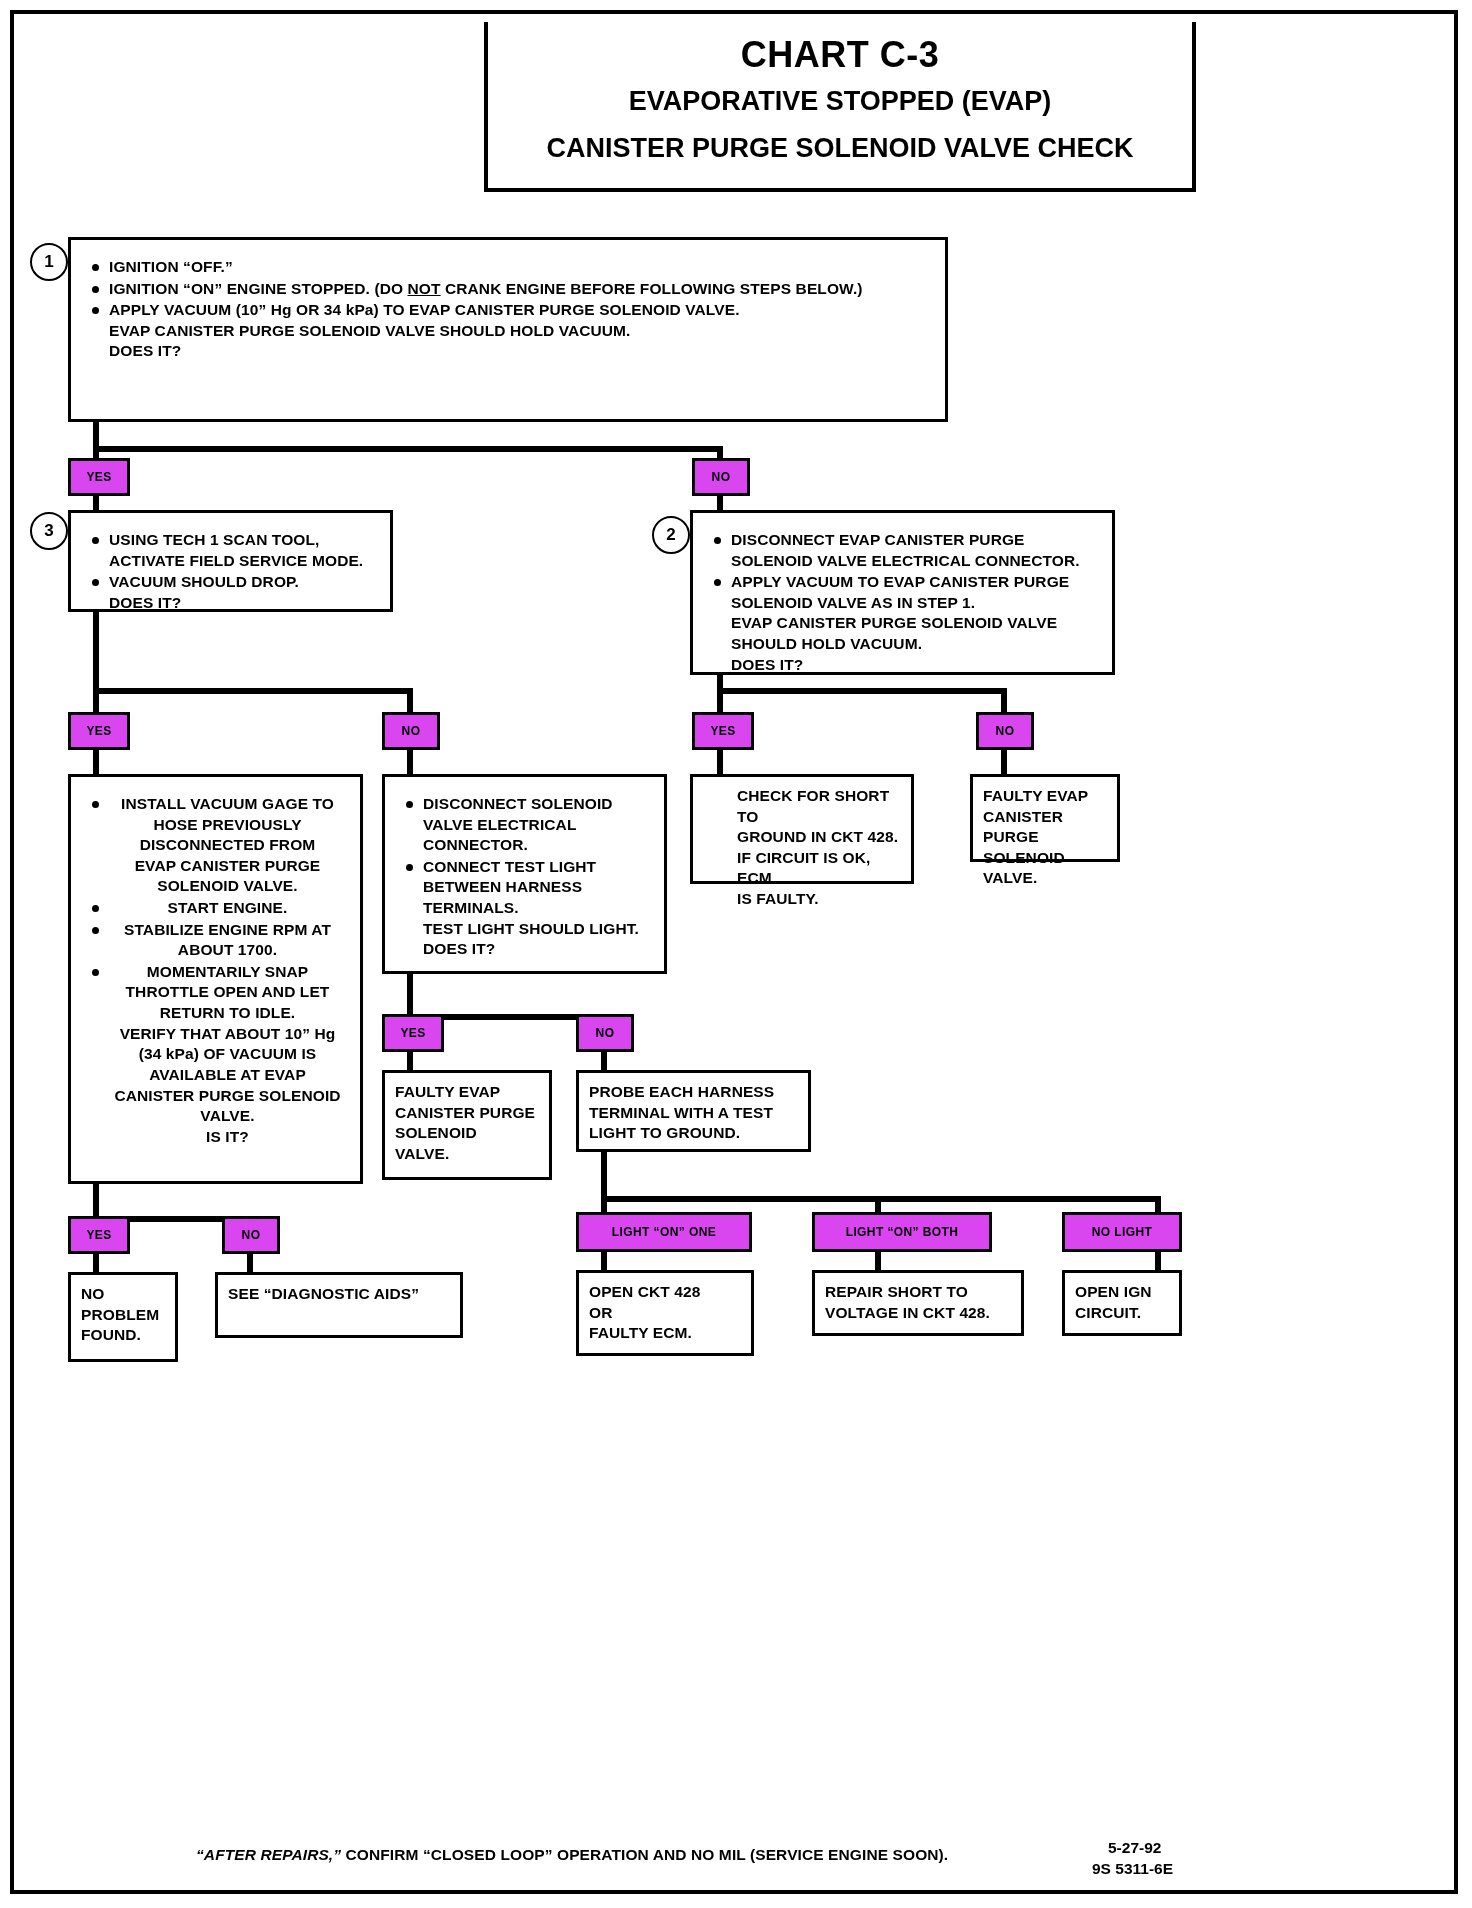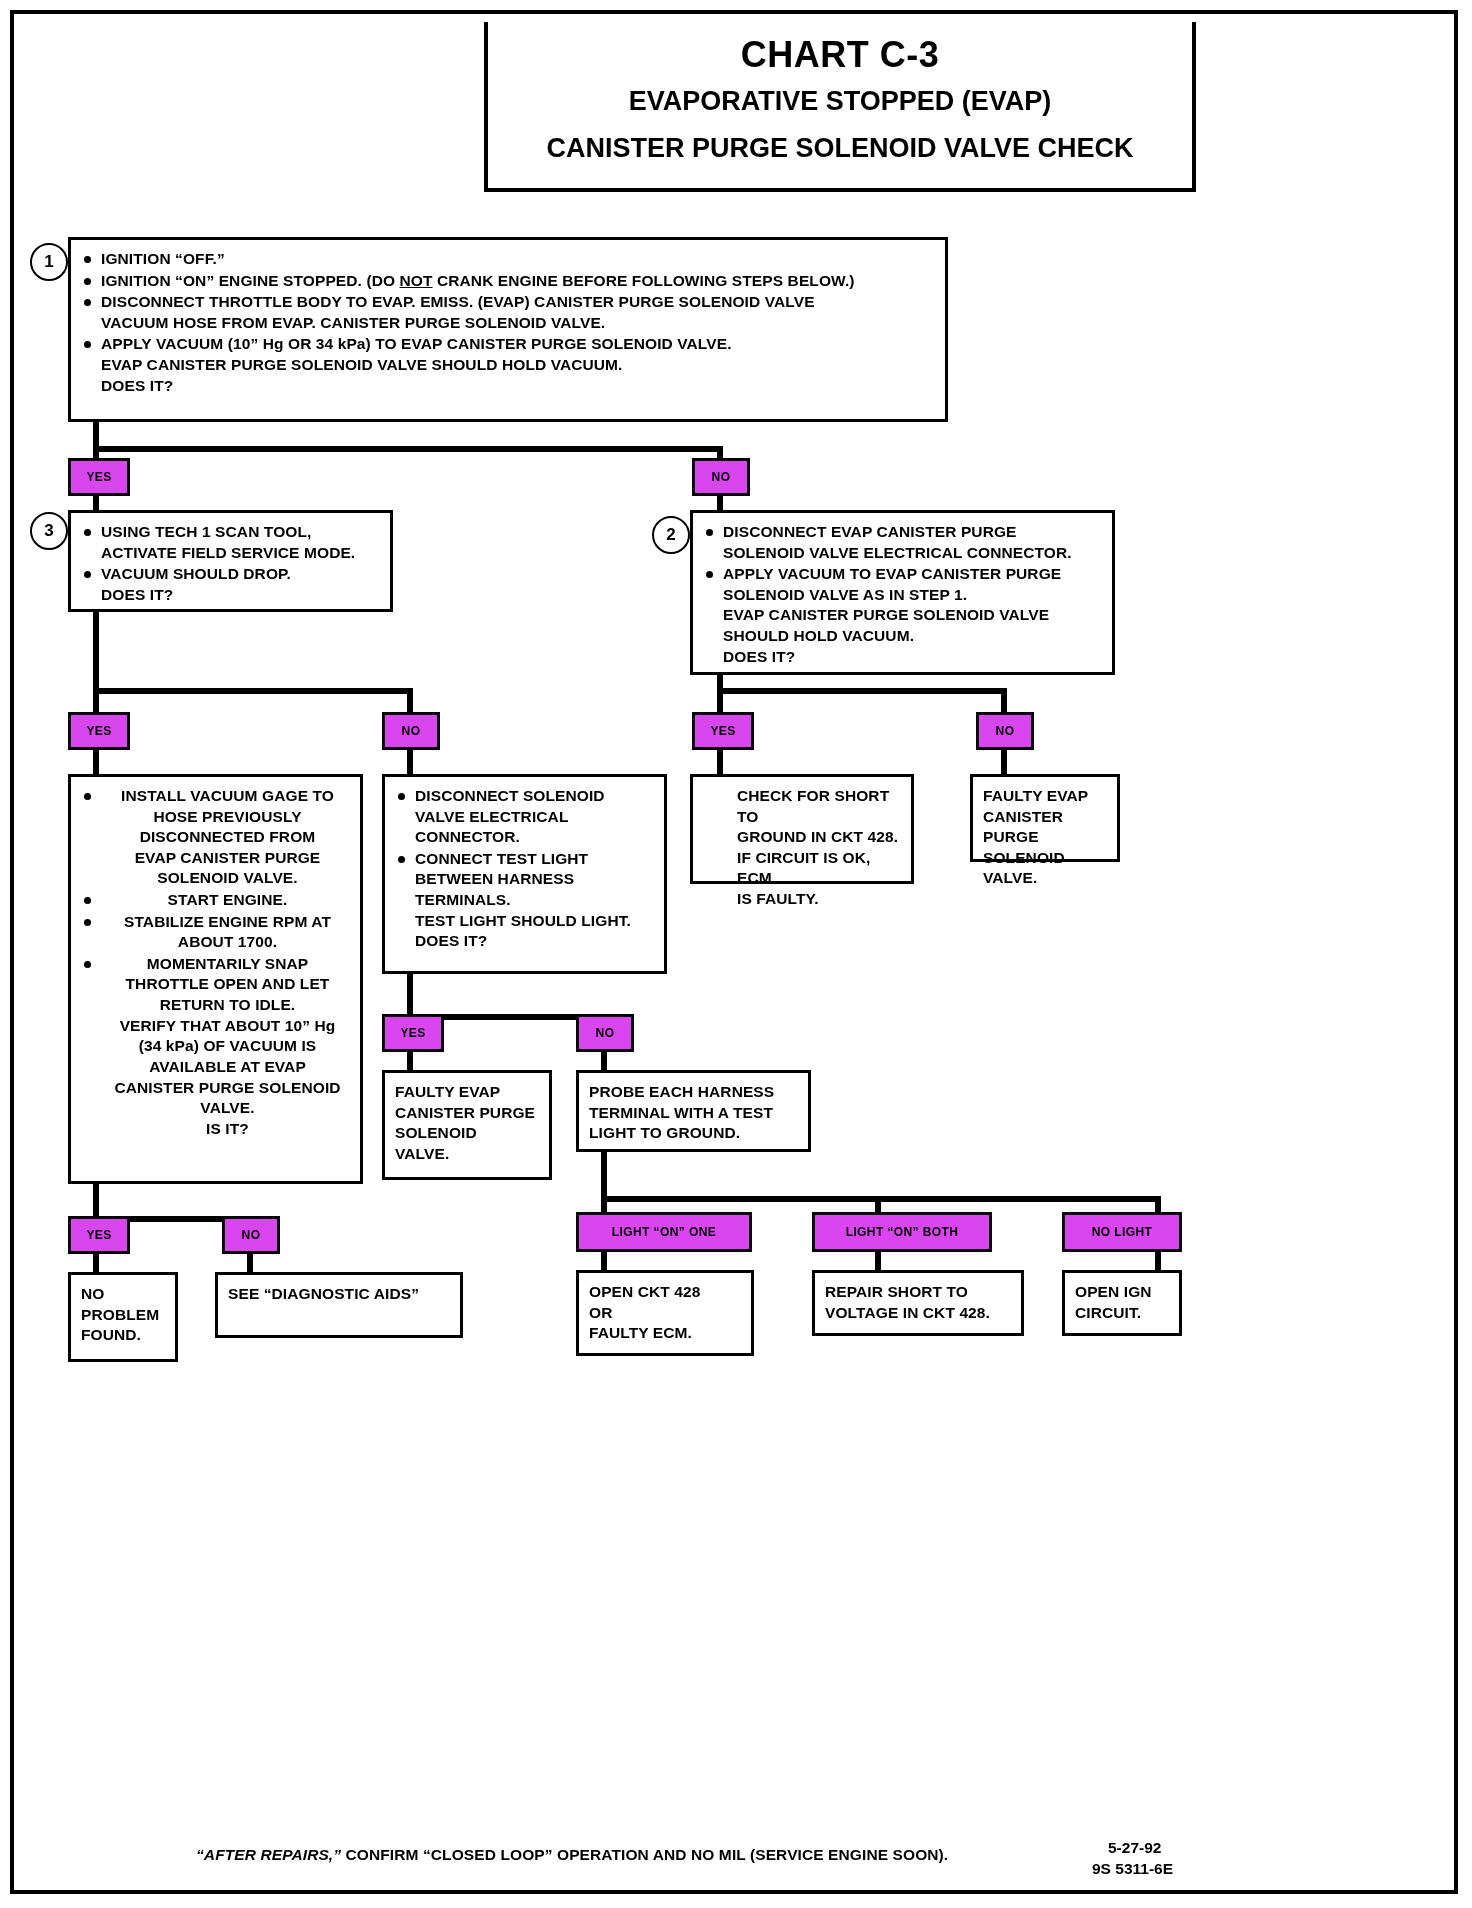--- a/index.html
+++ b/index.html
@@ -57,21 +57,21 @@
   }
   .node .txt{
     font-size:15.5px;
     font-weight:bold;
     line-height:1.33;
     letter-spacing:0.1px;
     padding:9px 8px 6px 10px;
     white-space:pre-line;
   }
   ul.bullets{
-    margin:0; padding:9px 6px 6px 0;
+    margin:8px; padding:9px 6px 6px 0;
     list-style:none;
   }
   ul.bullets li{
     position:relative;
     padding-left:30px;
     margin-bottom:1px;
     font-size:15.5px;
     font-weight:bold;
     line-height:1.33;
     letter-spacing:0.1px;
@@ -144,22 +144,20 @@
     <div class="title-main">CHART C-3</div>
     <div class="title-sub">EVAPORATIVE STOPPED (EVAP)</div>
     <div class="title-sub" style="margin-top:16px;">CANISTER PURGE SOLENOID VALVE CHECK</div>
   </div>
 
   <div class="step-circle" style="left:30px; top:243px;">1</div>
   <div class="node" style="left:68px; top:237px; width:880px; height:185px;">
     <ul class="bullets">
       <li>IGNITION “OFF.”</li>
       <li><span>IGNITION “ON” ENGINE STOPPED. (DO </span><u>NOT</u><span> CRANK ENGINE BEFORE FOLLOWING STEPS BELOW.)</span></li>
-      <li>DISCONNECT THROTTLE BODY TO EVAP. EMISS. (EVAP) CANISTER PURGE SOLENOID VALVE
-VACUUM HOSE FROM EVAP. CANISTER PURGE SOLENOID VALVE.</li>
       <li>APPLY VACUUM (10” Hg OR 34 kPa) TO EVAP CANISTER PURGE SOLENOID VALVE.
 EVAP CANISTER PURGE SOLENOID VALVE SHOULD HOLD VACUUM.
 DOES IT?</li>
     </ul>
   </div>
 
   <div class="ln lnv" style="left:93px; top:422px; height:30px;"></div>
   <div class="ln lnh" style="left:93px; top:446px; width:630px;"></div>
   <div class="ln lnv" style="left:717px; top:446px; height:16px;"></div>
   <div class="ln lnv" style="left:93px; top:446px; height:16px;"></div>

